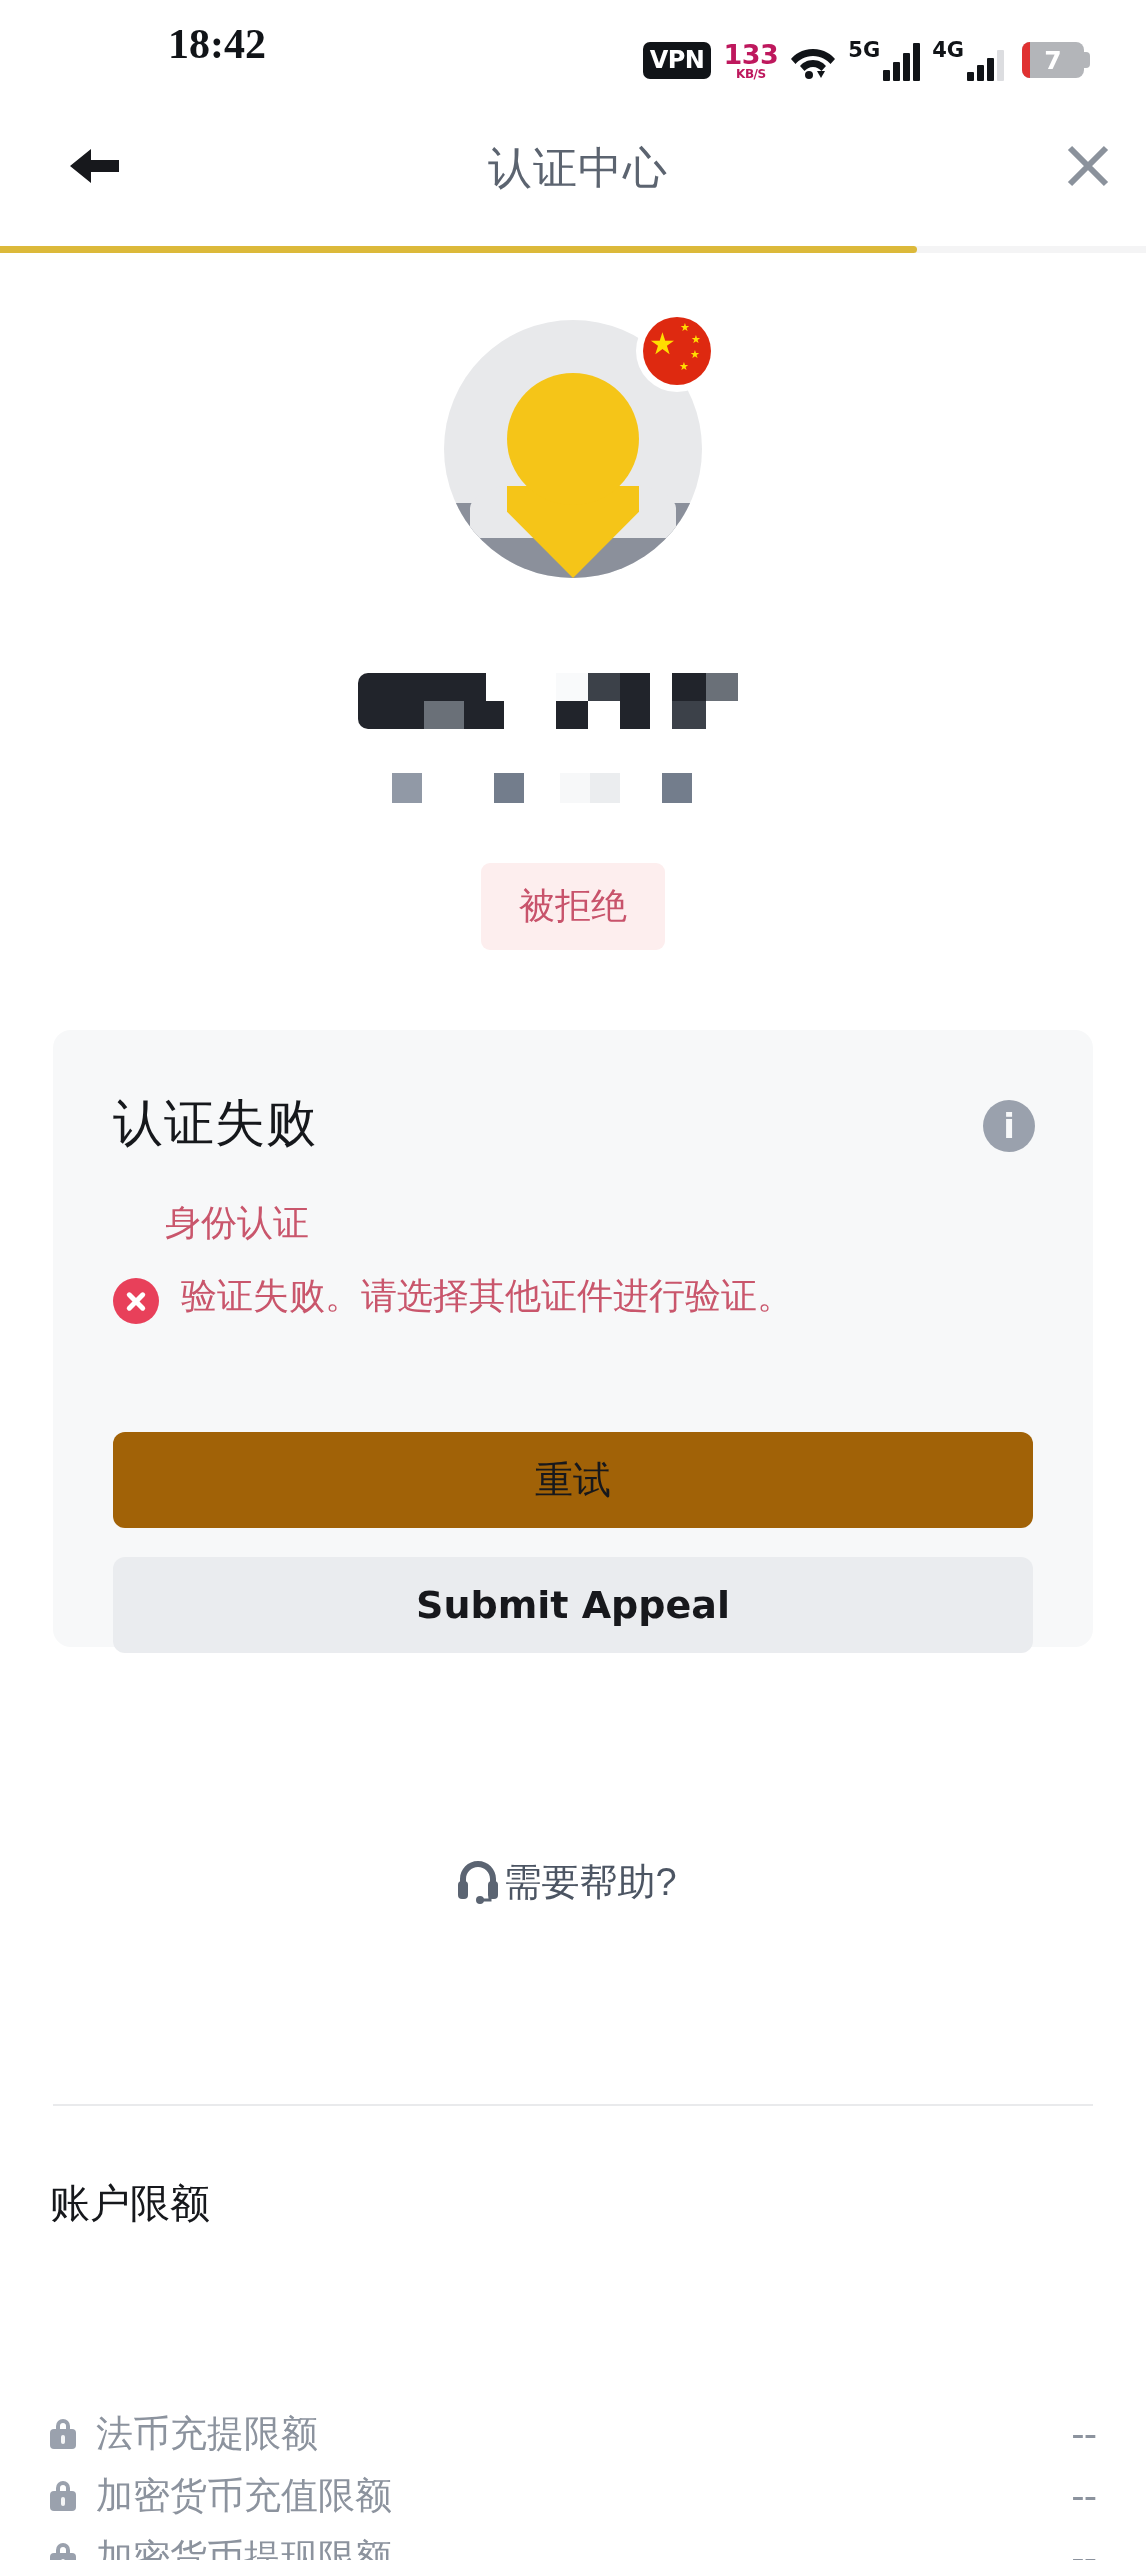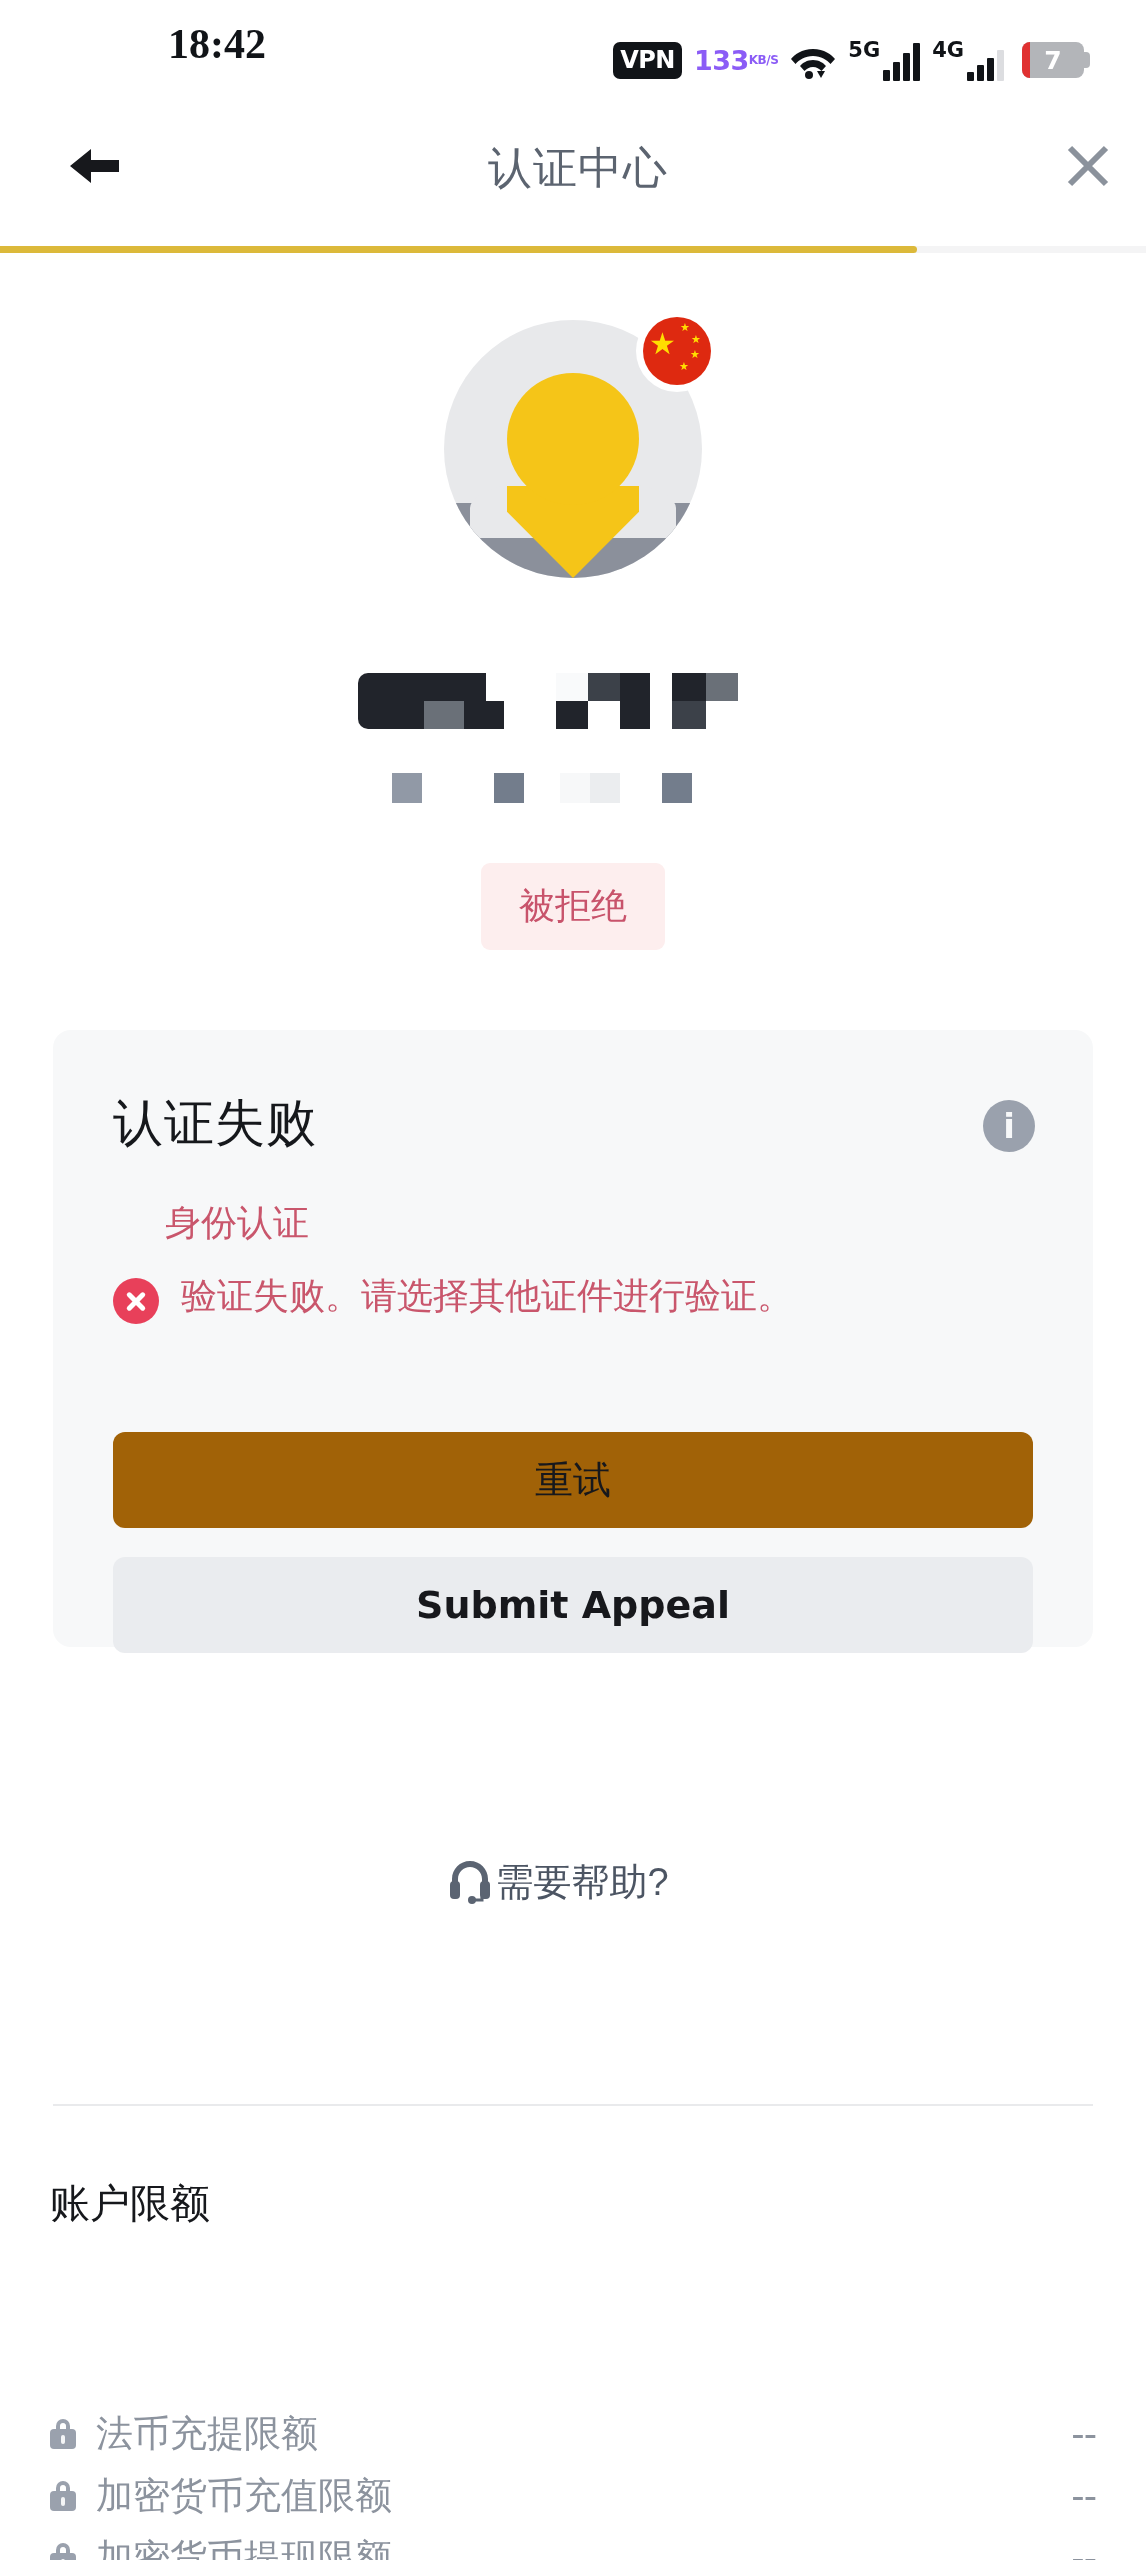--- a/index.html
+++ b/index.html
@@ -48,23 +48,23 @@
     font-size: 24px;
     font-weight: bold;
     border-radius: 7px;
     padding: 6px 7px 7px 7px;
     line-height: 1;
     letter-spacing: -0.5px;
     font-family: "DejaVu Sans", sans-serif;
   }
   .netspeed {
     display: flex;
-    flex-direction: row;
+    flex-direction: column;
     align-items: center;
-    color: #8b5cf6;
+    color: #be185d;
     line-height: 1.0;
     font-family: "DejaVu Sans", sans-serif;
   }
   .netspeed .num { font-size: 27px; font-weight: bold; letter-spacing: -0.5px;}
   .netspeed .unit { font-size: 12px; font-weight: bold; letter-spacing: -0.5px;}
   .wifi-wrap { display:flex; align-items:center; }
   .sig-group { display: flex; align-items: flex-end; gap: 3px; }
   .sig-label {
     font-size: 21px; font-weight: bold; color: #111418;
     line-height: 1; margin-bottom: 20px;
@@ -317,21 +317,21 @@
   .btn-appeal {
     top: 527px;
     background: #eaecef;
     color: #17181c;
     font-weight: bold;
     font-family: "DejaVu Sans", sans-serif;
   }
   .help-row {
     position: absolute;
     top: 1855px;
-    left: 0;
+    left: 8px;
     width: 1114px;
     display: flex; align-items: center; justify-content: center;
   }
   .help-text {
     font-size: 38px;
     color: #4c5563;
   }
 
   
   .divider {

